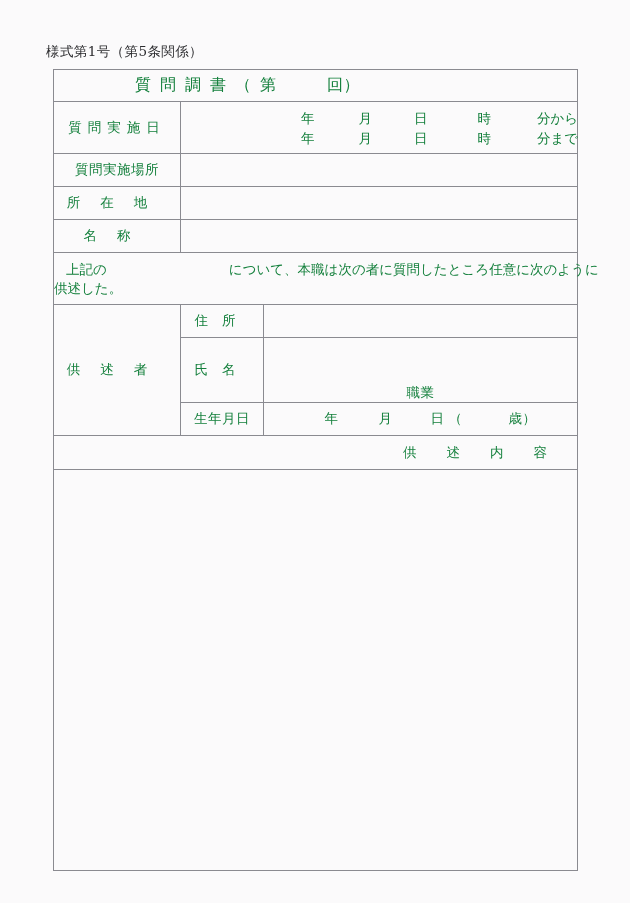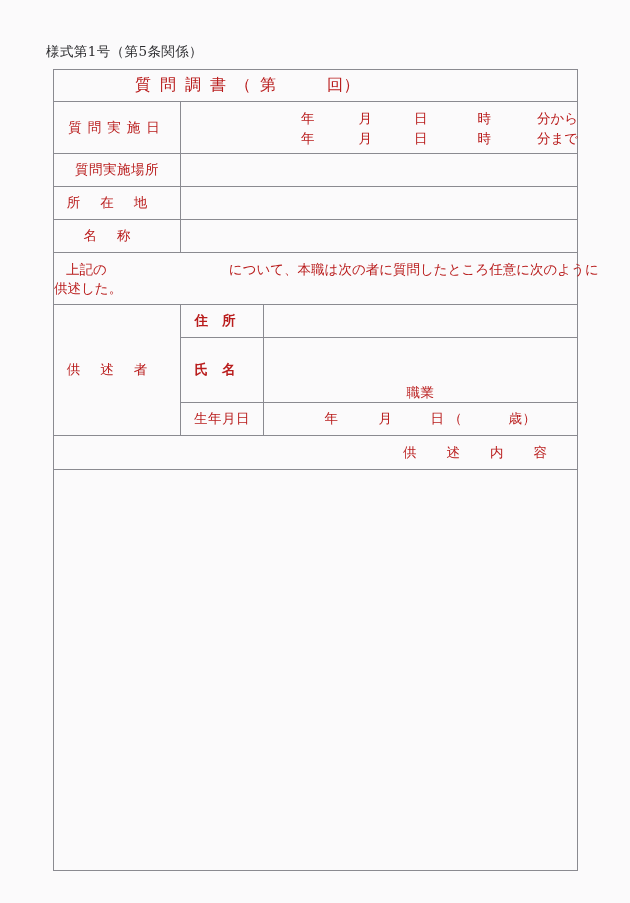--- a/index.html
+++ b/index.html
@@ -43,21 +43,21 @@
     top: 69px;
     width: 524px;
     border-collapse: collapse;
     table-layout: fixed;
   }
   .form-table td {
     border: 1px solid #8a8a90;
     padding: 0;
     vertical-align: middle;
     font-size: 13.5px;
-    color: #b91c1c;
+    color: #15803d;
   }
 
   
   .title-cell {
     height: 31px;
     text-align: center;
     vertical-align: middle;
   }
   .title-text {
     font-size: 16px;
@@ -123,21 +123,21 @@
     text-align: center;
     letter-spacing: 20px;
     padding-left: 20px;
     font-size: 13.5px;
   }
   .sub-label-cell {
     width: 83px;
     text-align: center;
     font-size: 13.5px;
   }
-  .sub-spread { letter-spacing: 14px; padding-left: 14px; font-weight: bold; }
+  .sub-spread { letter-spacing: 14px; padding-left: 14px; }
   .sub-tight  { letter-spacing: 0.5px; }
 
   .value-cell {
     text-align: center;
     font-size: 13.5px;
   }
   .occupation {
     display: inline-block;
     letter-spacing: 0.5px;
     margin-top: 46px;

